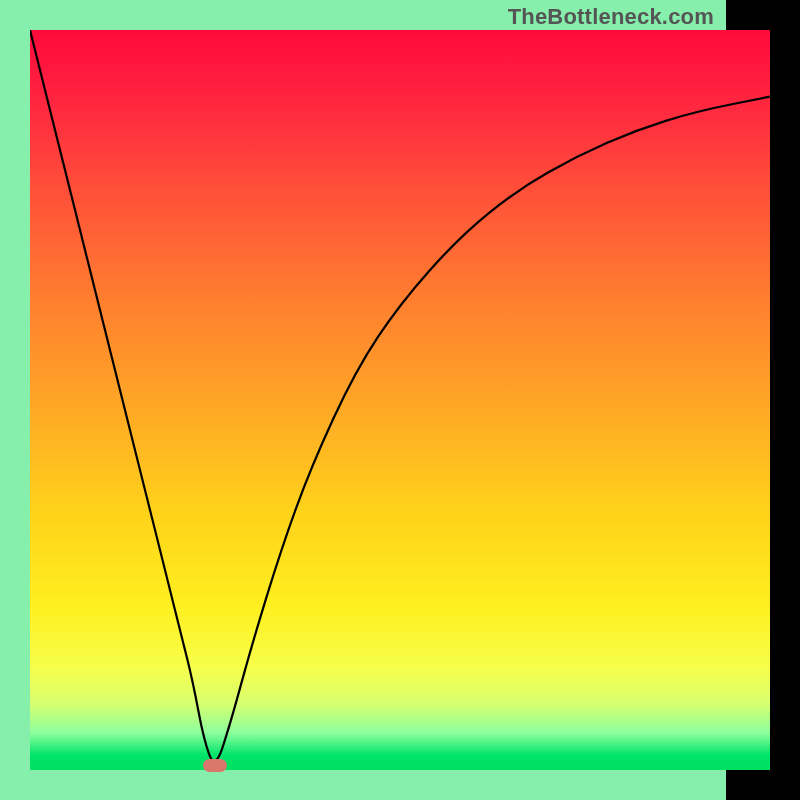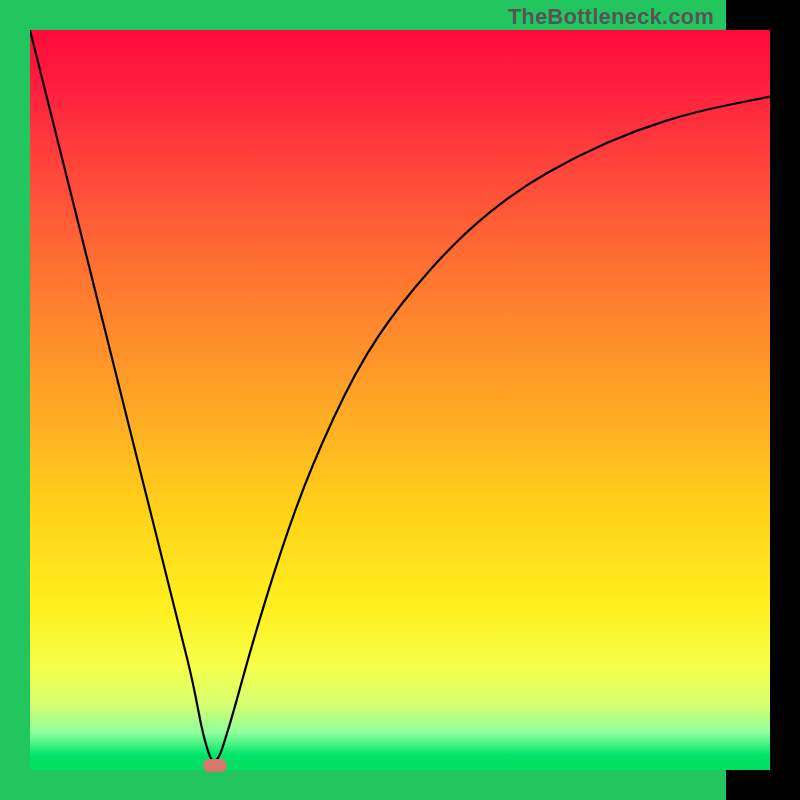--- a/index.html
+++ b/index.html
@@ -7,21 +7,21 @@
     padding: 0;
     width: 800px;
     height: 800px;
     background: #000;
     font-family: Arial, Helvetica, sans-serif;
   }
   .frame {
     position: relative;
     width: 726px;
     height: 800px;
-    background: #22c55e;
+    background: #86efac;
   }
   .watermark {
     position: absolute;
     top: 4px;
     right: 12px;
     color: #555;
     font-size: 22px;
     font-weight: 600;
     letter-spacing: 0.2px;
     user-select: none;

